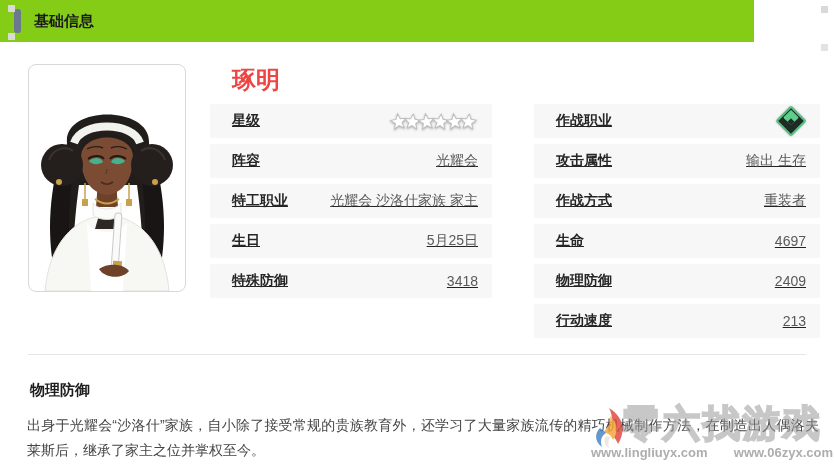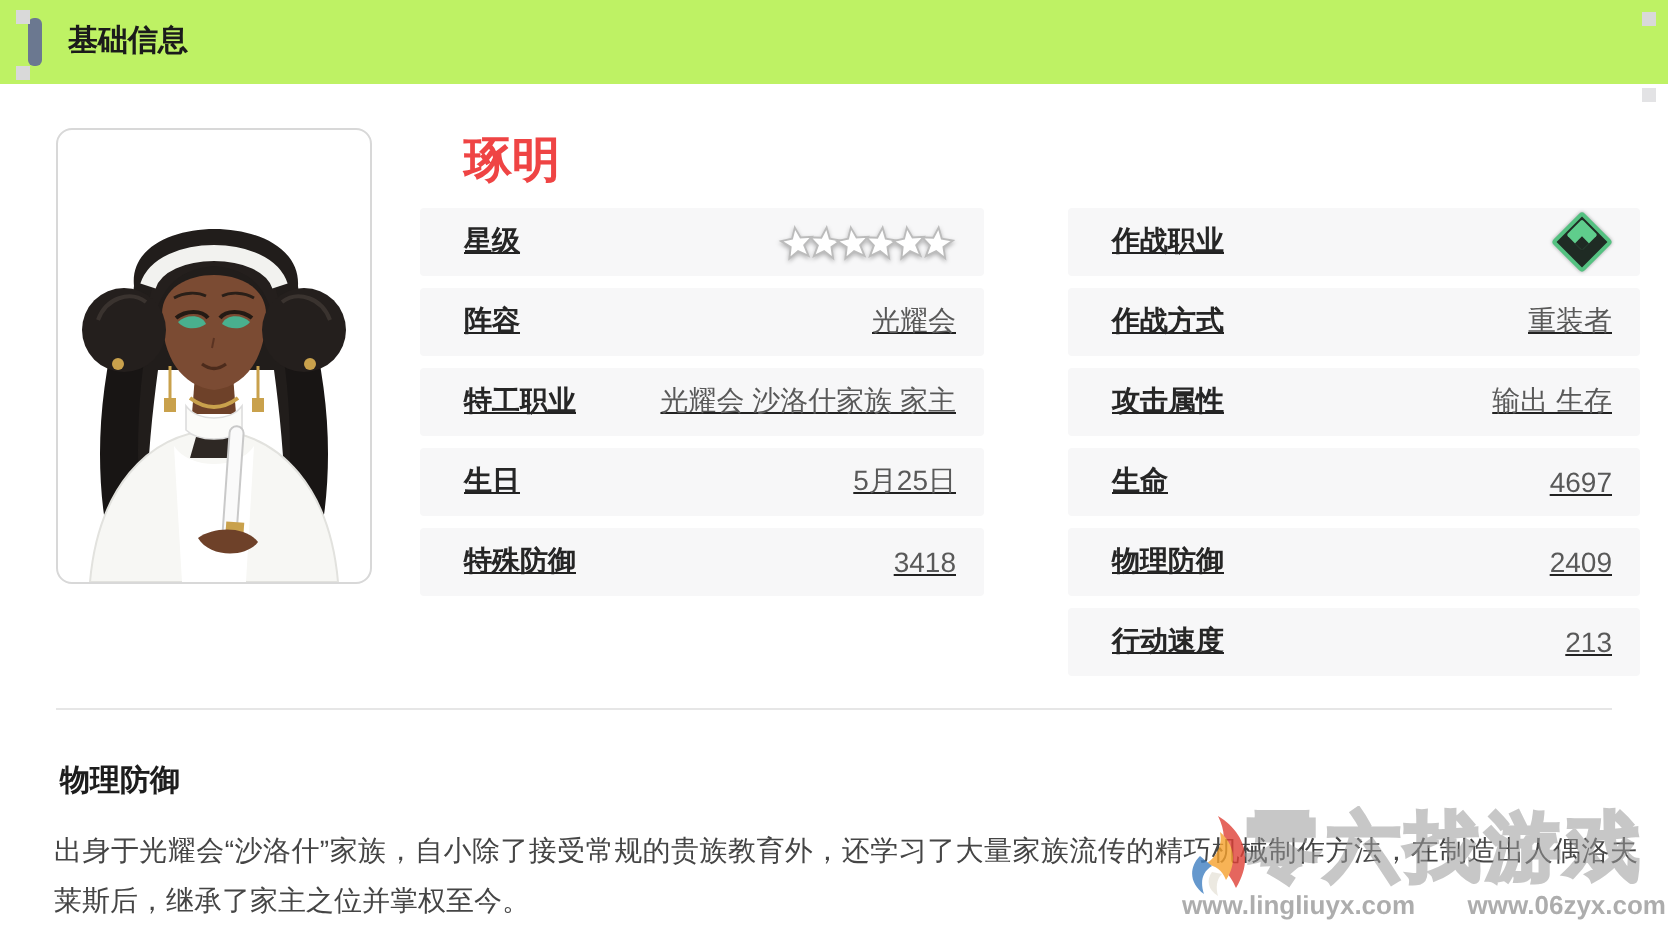--- a/index.html
+++ b/index.html
@@ -6,22 +6,22 @@
   html,body { width:834px; height:465px; }
   body {
     font-family: "Liberation Sans", "DejaVu Sans", sans-serif;
     background:#fff; position:relative; overflow:hidden;
     color:#222;
   }
   .page { position:absolute; inset:0; width:834px; height:465px; background:#fff; }
 
   
   .sec-header {
-    position:absolute; left:0; top:0; width:834px; height:42px;
-    background:#bef264; display:flex; align-items:center;padding-left:24px;
+    position:absolute; left:0; top:0; width:754px; height:42px;
+    background:#84cc16; display:flex; align-items:center;padding-left:24px;
   }
   .accent-bar {
     position:absolute; left:14px; top:9px; width:7px; height:24px;
     background:#6b7890; border-radius:3px;
   }
   .sec-title {
     position:absolute; left:34px; top:0; line-height:42px;
     font-size:15px; font-weight:bold; color:#1b1b1b;
   }
   .sq { position:absolute; width:7px; height:7px; background:#d9d9d9; }
@@ -209,26 +209,26 @@
       <span class="val">3418</span>
     </div>
   </div>
 
   <div class="col col-right">
     <div class="row">
       <span class="lab">作战职业</span>
       <span class="class-icon"></span>
     </div>
     <div class="row">
+      <span class="lab">攻击属性</span>
+      <span class="val">输出 生存</span>
+    </div>
+    <div class="row">
       <span class="lab">作战方式</span>
       <span class="val">重装者</span>
-    </div>
-    <div class="row">
-      <span class="lab">攻击属性</span>
-      <span class="val">输出 生存</span>
     </div>
     <div class="row">
       <span class="lab">生命</span>
       <span class="val">4697</span>
     </div>
     <div class="row">
       <span class="lab">物理防御</span>
       <span class="val">2409</span>
     </div>
     <div class="row">

